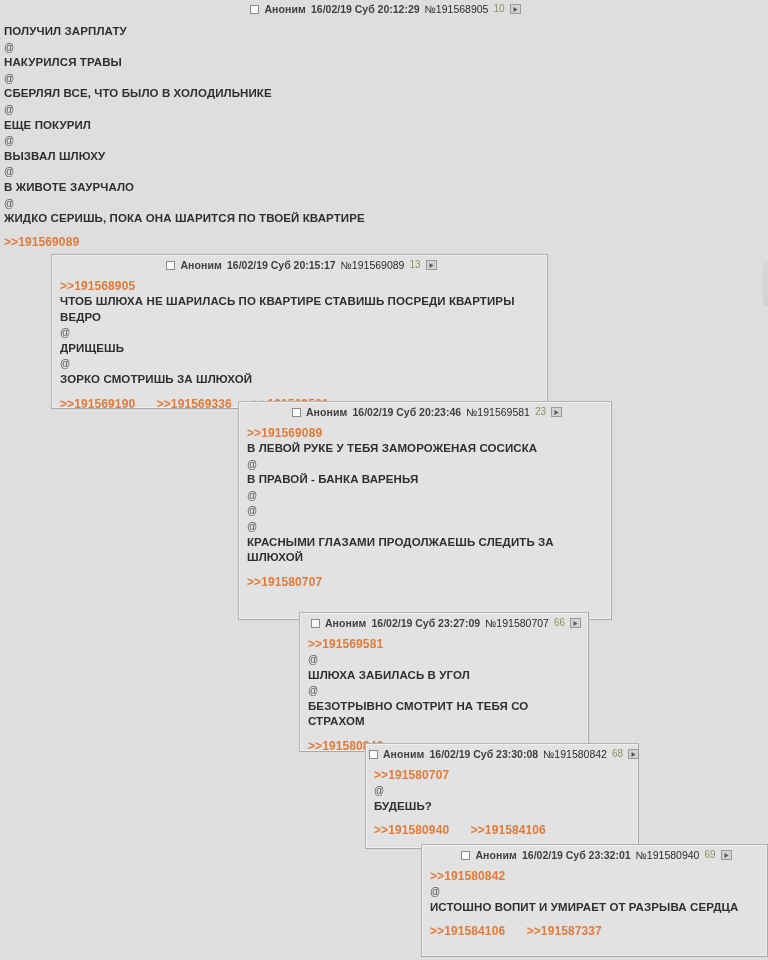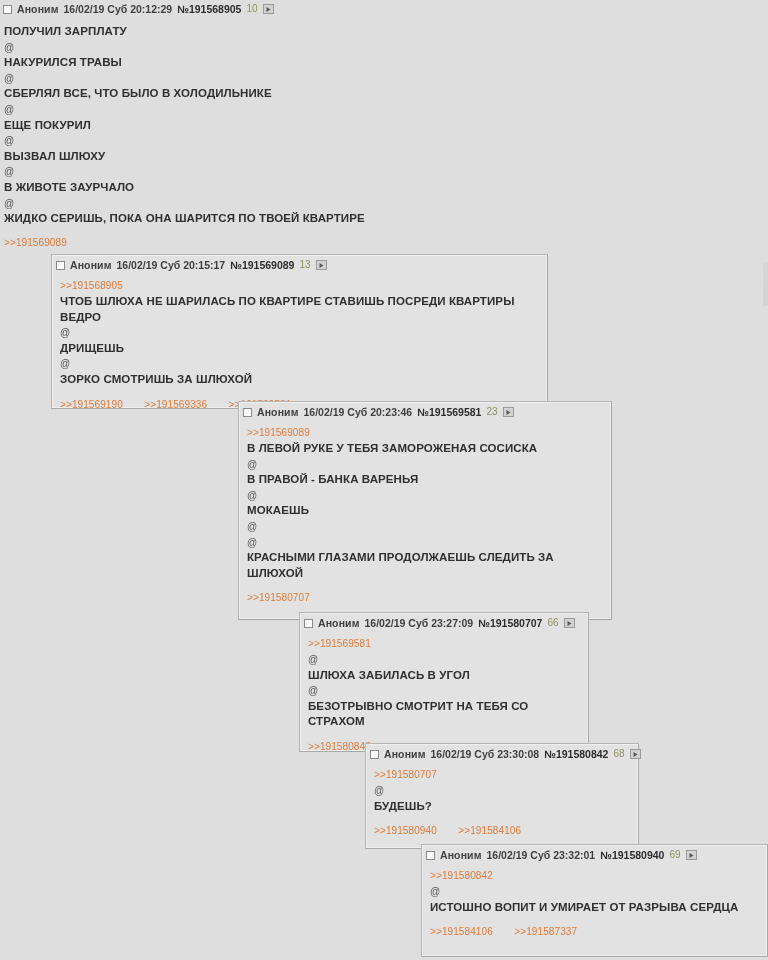--- a/index.html
+++ b/index.html
@@ -23,32 +23,33 @@
   }
   .post-header {
     display: flex;
     align-items: center;
     gap: 5px;
     font-size: 10.5px;
     color: #3c3c3c;
     padding: 3px 0 2px 3px;
     white-space: nowrap;
     line-height: 12px;
+    justify-content: center;
   }
   .chk {
     width: 9px; height: 9px;
     border: 1px solid #8a8a8a;
     background: #fbfbfb;
     box-sizing: border-box;
     display: inline-block;
     flex: 0 0 auto;
   }
   .poster-name { font-weight: bold; color: #3f3f3f; letter-spacing: 0.1px; }
   .post-date { color: #3f3f3f; font-weight: bold; }
-  .post-num { font-weight: bold; color: #2c2c2c; }
+  .post-num { font-weight: normal; color: #2c2c2c; }
   .post-replies-count { color: #8f8f62; font-size: 10px; }
   .reply-icon {
     width: 11px; height: 10px;
     border: 1px solid #9a9a9a;
     background: #d2d2d2;
     display: inline-flex;
     align-items: center;
     justify-content: center;
     box-sizing: border-box;
     flex: 0 0 auto;
@@ -65,22 +66,22 @@
   }
   .op .post-body { padding: 7px 4px 2px 4px; }
   .at-line {
     font-weight: normal;
     color: #555555;
     font-size: 10px;
     line-height: 15.6px;
   }
   .reflink {
     color: #e07b39;
-    font-size: 10px;
-    font-weight: normal;
+    font-size: 12px;
+    font-weight: bold;
     letter-spacing: 0.1px;
     line-height: 14px;
     text-decoration: none;
   }
   .reflink-row {
     padding: 5px 4px 3px 4px;
     line-height: 13px;
   }
   .reflink-row .reflink + .reflink { margin-left: 17px; }
   .quote-ref {
@@ -195,21 +196,20 @@
           <path d="M1.5 1 L5.5 3.5 L1.5 6 Z" fill="#585858"></path>
         </svg>
     </span>
   </div>
   <div class="post-body">
     <span class="reflink quote-ref">&gt;&gt;191569089</span>
     <div>В ЛЕВОЙ РУКЕ У ТЕБЯ ЗАМОРОЖЕНАЯ СОСИСКА</div>
     <div class="at-line">@</div>
     <div>В ПРАВОЙ - БАНКА ВАРЕНЬЯ</div>
     <div class="at-line">@</div>
-    <div>МОКАЕШЬ</div>
     <div class="at-line">@</div>
     <div class="at-line">@</div>
     <div>КРАСНЫМИ ГЛАЗАМИ ПРОДОЛЖАЕШЬ СЛЕДИТЬ ЗА ШЛЮХОЙ</div>
   </div>
   <div class="reflink-row">
     <span class="reflink">&gt;&gt;191580707</span>
   </div>
 </div>
 
 <div class="reply-box" id="box-3">

